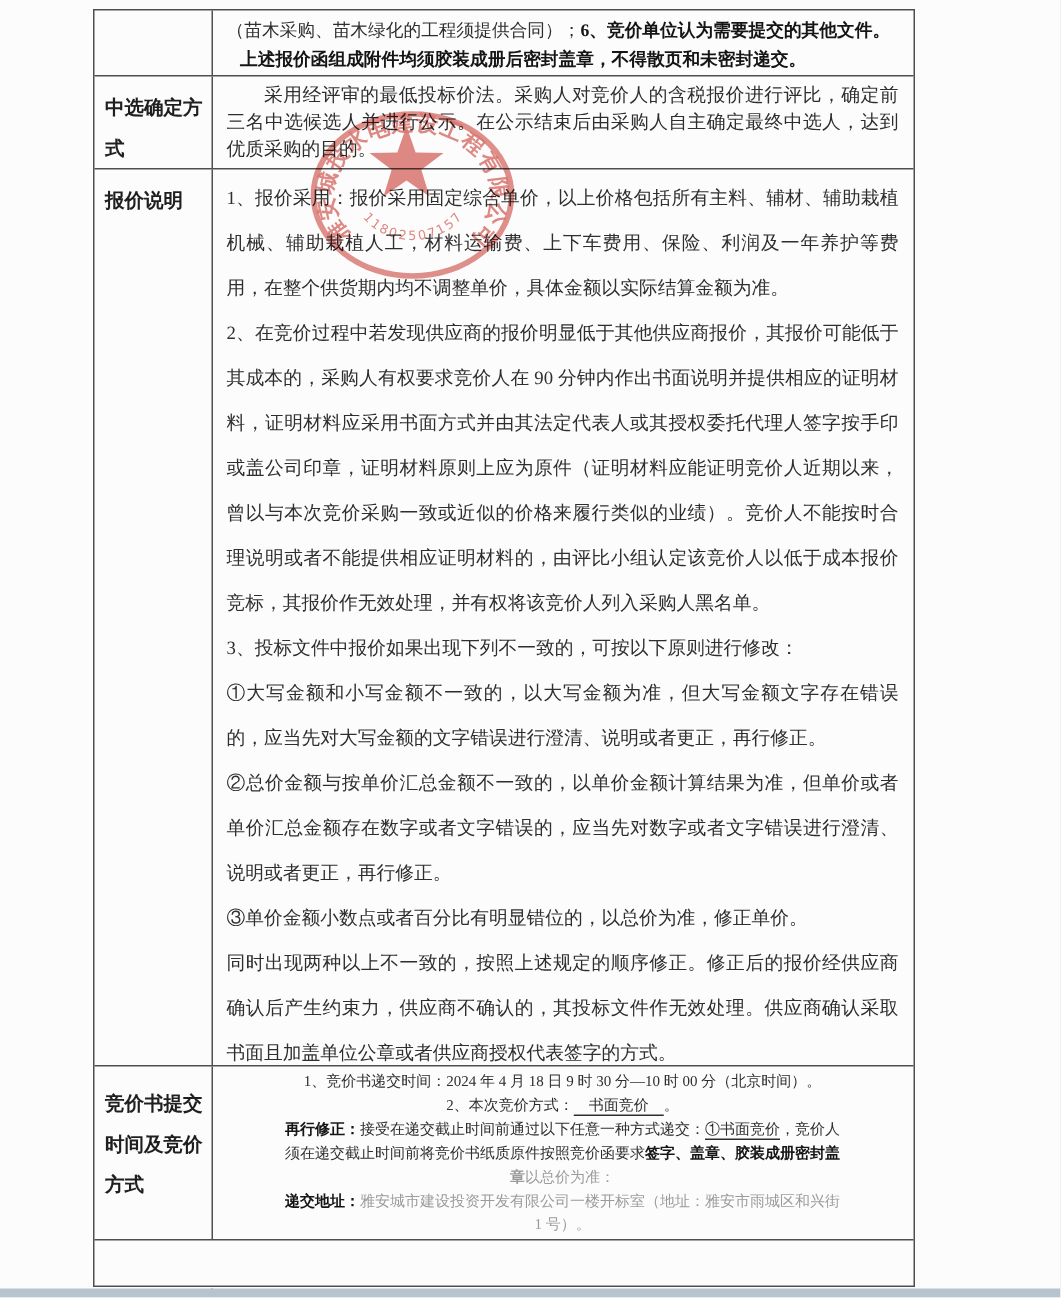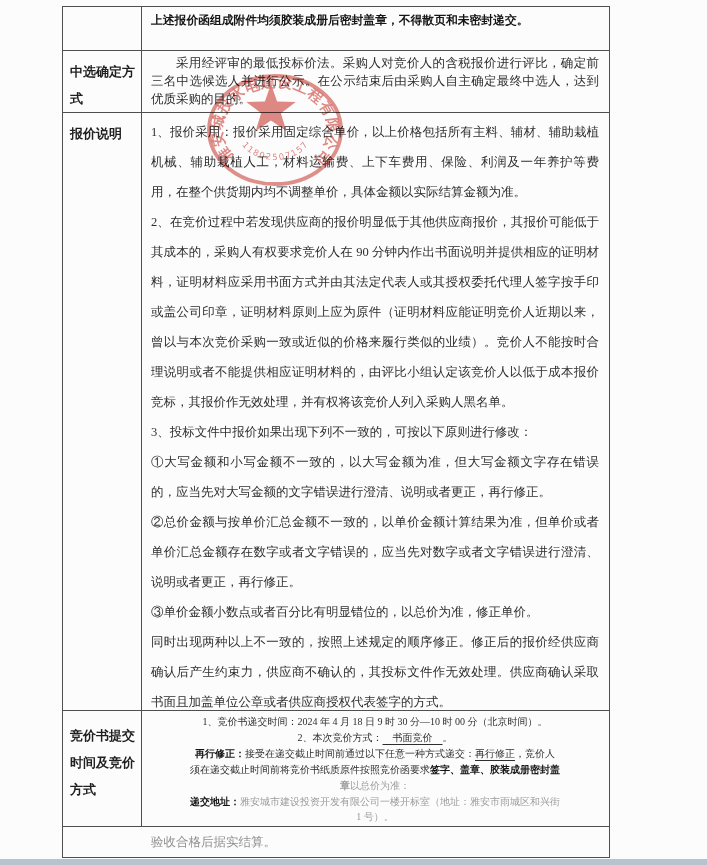--- a/index.html
+++ b/index.html
@@ -46,20 +46,21 @@
 </head>
 <body>
 
 <div class="page">
 
   <div class="doc-table">
 
     <div class="row r1">
       <div class="cell label"></div>
       <div class="cell content">
+          <div class="tline"><span class="">（苗木采购、苗木绿化的工程须提供合同）；</span><span class="b">6、竞价单位认为需要提交的其他文件。</span></div>
           <div class="tline"><span class="b">上述报价函组成附件均须胶装成册后密封盖章，不得散页和未密封递交。</span></div>
         </div>
     </div>
 
     <div class="row r2">
       <div class="cell label">中选确定方式</div>
       <div class="cell content">
           <div class="tline">采用经评审的最低投标价法。采购人对竞价人的含税报价进行评比，确定前三名中选候选人并进行公示。在公示结束后由采购人自主确定最终中选人，达到优质采购的目的。</div>
         </div>
     </div>
@@ -75,33 +76,30 @@
           <div class="tline">③单价金额小数点或者百分比有明显错位的，以总价为准，修正单价。</div>
           <div class="tline">同时出现两种以上不一致的，按照上述规定的顺序修正。修正后的报价经供应商确认后产生约束力，供应商不确认的，其投标文件作无效处理。供应商确认采取书面且加盖单位公章或者供应商授权代表签字的方式。</div>
         </div>
     </div>
 
     <div class="row r4">
       <div class="cell label">竞价书提交时间及竞价方式</div>
       <div class="cell content">
           <div class="tline"><span class="">1、竞价书递交时间：2024 年 4 月 18 日 9 时 30 分—10 时 00 分（北京时间）。</span></div>
           <div class="tline"><span class="">2、本次竞价方式：</span><span class="u">　书面竞价　</span><span class="">。</span></div>
-          <div class="tline"><span class="b">再行修正：</span><span class="">接受在递交截止时间前通过以下任意一种方式递交：</span><span class="u">再行修正</span><span class="">，竞价人</span></div>
+          <div class="tline"><span class="b">再行修正：</span><span class="">接受在递交截止时间前通过以下任意一种方式递交：</span><span class="u">①书面竞价</span><span class="">，竞价人</span></div>
           <div class="tline"><span class="">须在递交截止时间前将竞价书纸质原件按照竞价函要求</span><span class="b">签字、盖章、胶装成册密封盖</span></div>
           <div class="tline"><span class="b f">章</span><span class="f">以总价为准：</span></div>
           <div class="tline"><span class="b">递交地址：</span><span class="f">雅安城市建设投资开发有限公司一楼开标室（地址：雅安市雨城区和兴街</span></div>
           <div class="tline"><span class="f">1 号）。</span></div>
         </div>
     </div>
 
     <div class="row r5">
       <div class="cell label">付款方式</div>
-      <div class="cell content">
-          <div class="tline">验收合格后据实结算。</div>
-        </div>
     </div>
 
   </div>
 
   <svg class="seal" viewBox="0 0 164 152" xmlns="http://www.w3.org/2000/svg">
     <ellipse cx="82" cy="76" rx="66" ry="54" fill="none" stroke="#cc4037" stroke-width="3.8" opacity="0.8"></ellipse>
     <polygon fill="#cc4037" opacity="0.85" transform="translate(78,56)" points="0,-26 6.1,-8.4 24.7,-8 9.9,3.2 15.3,21 0,10.4 -15.3,21 -9.9,3.2 -24.7,-8 -6.1,-8.4"></polygon>
     <defs>
       <path id="sealTextPath" d="M 41.4 103.6 A 53 43 0 1 1 122.6 103.6" fill="none"></path>
       <path id="sealCodePath" d="M 49.1 91 A 38 30 0 0 0 114.9 91" fill="none"></path>

